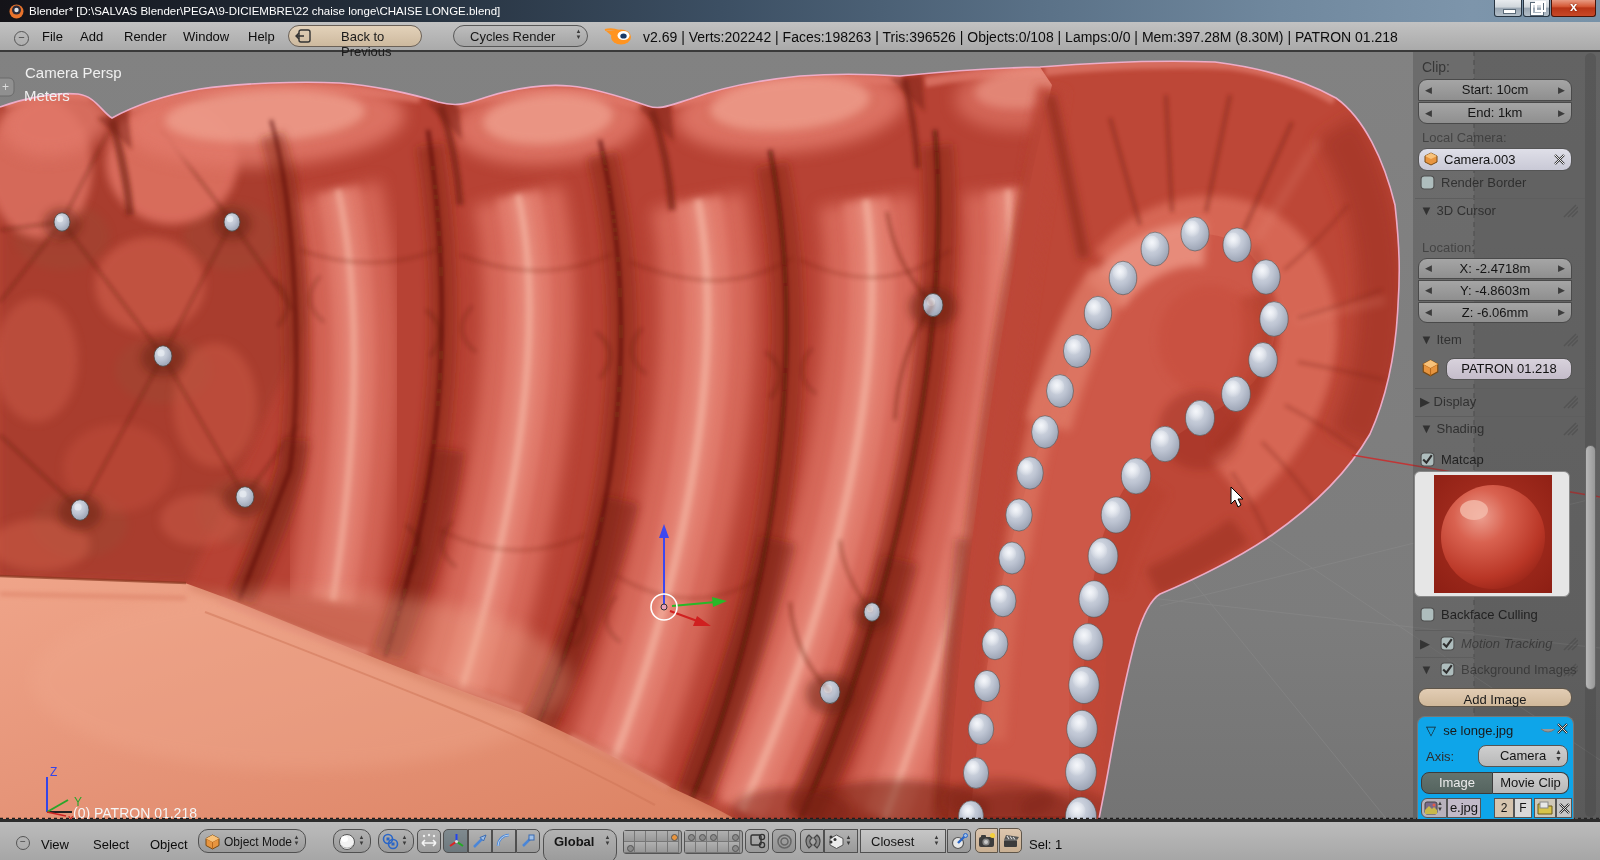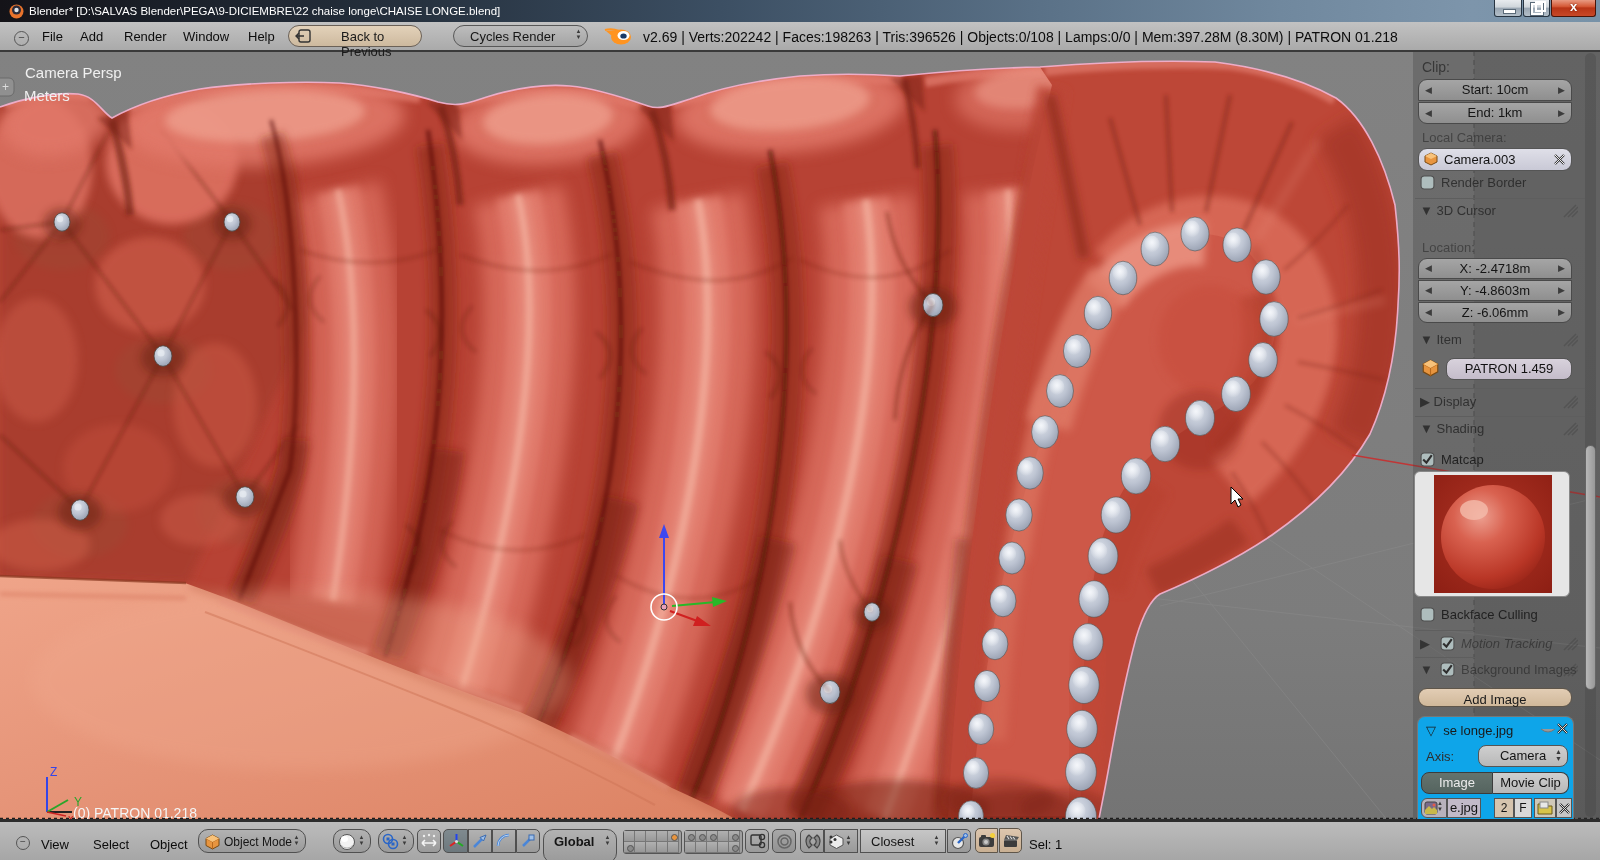--- a/index.html
+++ b/index.html
@@ -619,21 +619,21 @@
 <div class="abs" style="left:1422px;top:240px;color:#2e2e2e;opacity:0.65;font-size:13px;">Location:</div>
 <div class="abs" style="left:1418px;top:258px;width:154px;height:21px;background:linear-gradient(180deg,#a5a5a5,#8f8f8f);border:1px solid #4a4a4a;border-radius:9px 9px 0 0;box-sizing:border-box;color:#141414;font-size:13px;text-align:center;line-height:19px;"><span style="position:absolute;left:6px;top:0;color:#3c3c3c;font-size:9px;">◀</span>X: -2.4718m<span style="position:absolute;right:6px;top:0;color:#3c3c3c;font-size:9px;">▶</span></div>
 <div class="abs" style="left:1418px;top:280px;width:154px;height:21px;background:linear-gradient(180deg,#a5a5a5,#8f8f8f);border:1px solid #4a4a4a;border-radius:0;box-sizing:border-box;color:#141414;font-size:13px;text-align:center;line-height:19px;"><span style="position:absolute;left:6px;top:0;color:#3c3c3c;font-size:9px;">◀</span>Y: -4.8603m<span style="position:absolute;right:6px;top:0;color:#3c3c3c;font-size:9px;">▶</span></div>
 <div class="abs" style="left:1418px;top:302px;width:154px;height:21px;background:linear-gradient(180deg,#a5a5a5,#8f8f8f);border:1px solid #4a4a4a;border-radius:0 0 9px 9px;box-sizing:border-box;color:#141414;font-size:13px;text-align:center;line-height:19px;"><span style="position:absolute;left:6px;top:0;color:#3c3c3c;font-size:9px;">◀</span>Z: -6.06mm<span style="position:absolute;right:6px;top:0;color:#3c3c3c;font-size:9px;">▶</span></div>
 <div class="abs" style="left:1420px;top:332px;color:#232323;opacity:0.8;font-size:13px;">▼ Item</div>
 <svg class="abs" style="left:1421px;top:359px" width="19" height="19" viewBox="0 0 17 17">
     <path d="M8.5,1 L15,4.5 L15,11.5 L8.5,15 L2,11.5 L2,4.5 Z" fill="#e8953f" stroke="#7a4a12" stroke-width="1"></path>
     <path d="M2,4.5 L8.5,8 L15,4.5 M8.5,8 L8.5,15" stroke="#b86a1e" stroke-width="1" fill="none"></path>
     <path d="M8.5,1 L15,4.5 L8.5,8 L2,4.5 Z" fill="#f8c27a"></path>
   </svg>
-<div class="abs" style="left:1446px;top:358px;width:126px;height:22px;background:linear-gradient(180deg,#d8d2dc,#c4bcca);border:1px solid #555;border-radius:8px;box-sizing:border-box;color:#111;font-size:13px;text-align:center;line-height:20px;">PATRON 1.459</div>
+<div class="abs" style="left:1446px;top:358px;width:126px;height:22px;background:linear-gradient(180deg,#d8d2dc,#c4bcca);border:1px solid #555;border-radius:8px;box-sizing:border-box;color:#111;font-size:13px;text-align:center;line-height:20px;">PATRON 01.218</div>
 <div class="abs" style="left:1415px;top:388px;width:170px;height:1px;background:#5e5e5e;"></div>
 <div class="abs" style="left:1420px;top:394px;color:#232323;opacity:0.8;font-size:13px;">▶ Display</div>
 <div class="abs" style="left:1415px;top:416px;width:170px;height:1px;background:#5e5e5e;"></div>
 <div class="abs" style="left:1420px;top:421px;color:#232323;opacity:0.8;font-size:13px;">▼ Shading</div>
 <div class="abs" style="left:1420px;top:450px;"><svg width="15" height="15" viewBox="0 0 14 14" style="vertical-align:middle">
       <rect x="1" y="1" width="12" height="12" rx="3" fill="#aebdbd" stroke="#4f4f4f"></rect>
       <path d="M3,7 L6,10 L11,3" stroke="#2e2e2e" stroke-width="2" fill="none"></path>
     </svg><span style="color:#1d1d1d;font-size:13px;opacity:0.95;margin-left:6px;vertical-align:middle;">Matcap</span></div>
 <div class="abs" style="left:1414px;top:471px;width:156px;height:126px;background:#e6e6e6;border:1px solid #888;border-radius:6px;box-sizing:border-box;">
 <svg class="abs" style="left:19px;top:3px" width="118" height="118" viewBox="0 0 118 118">

